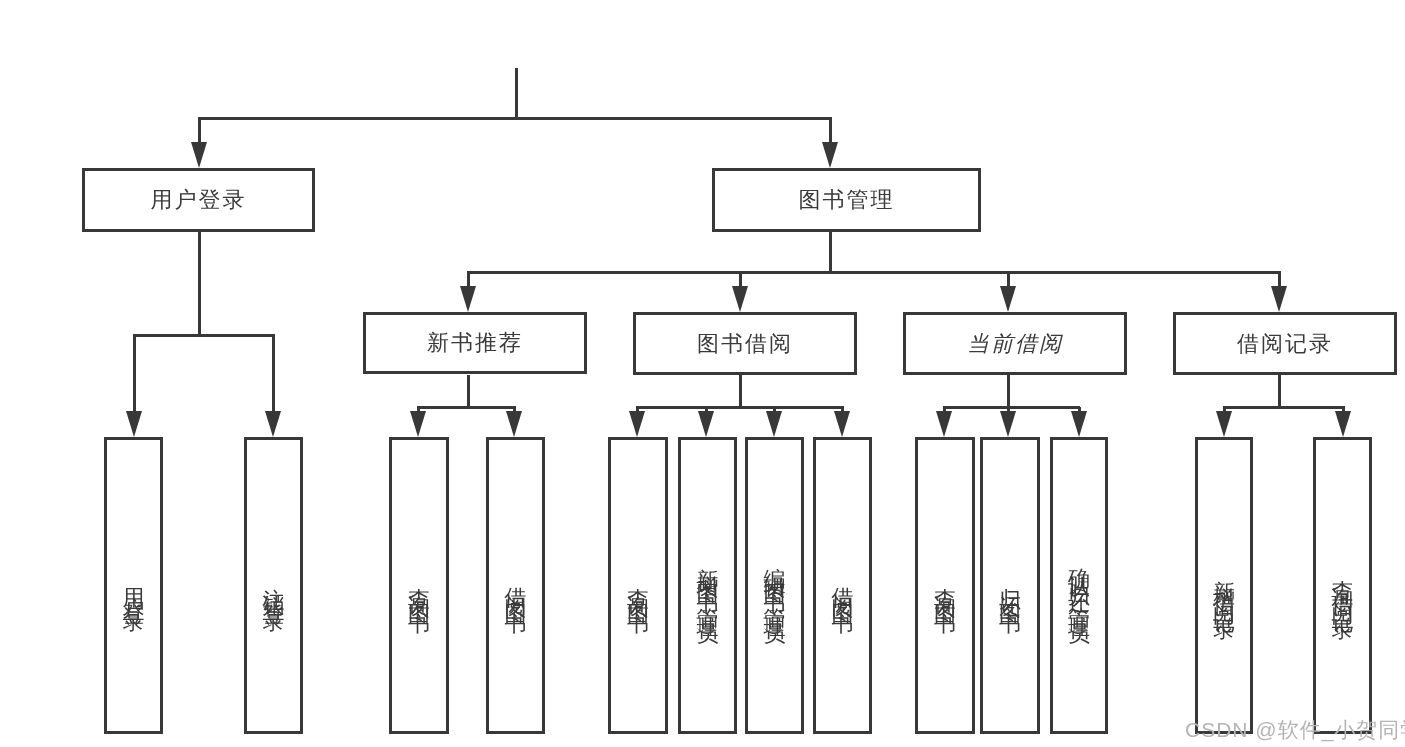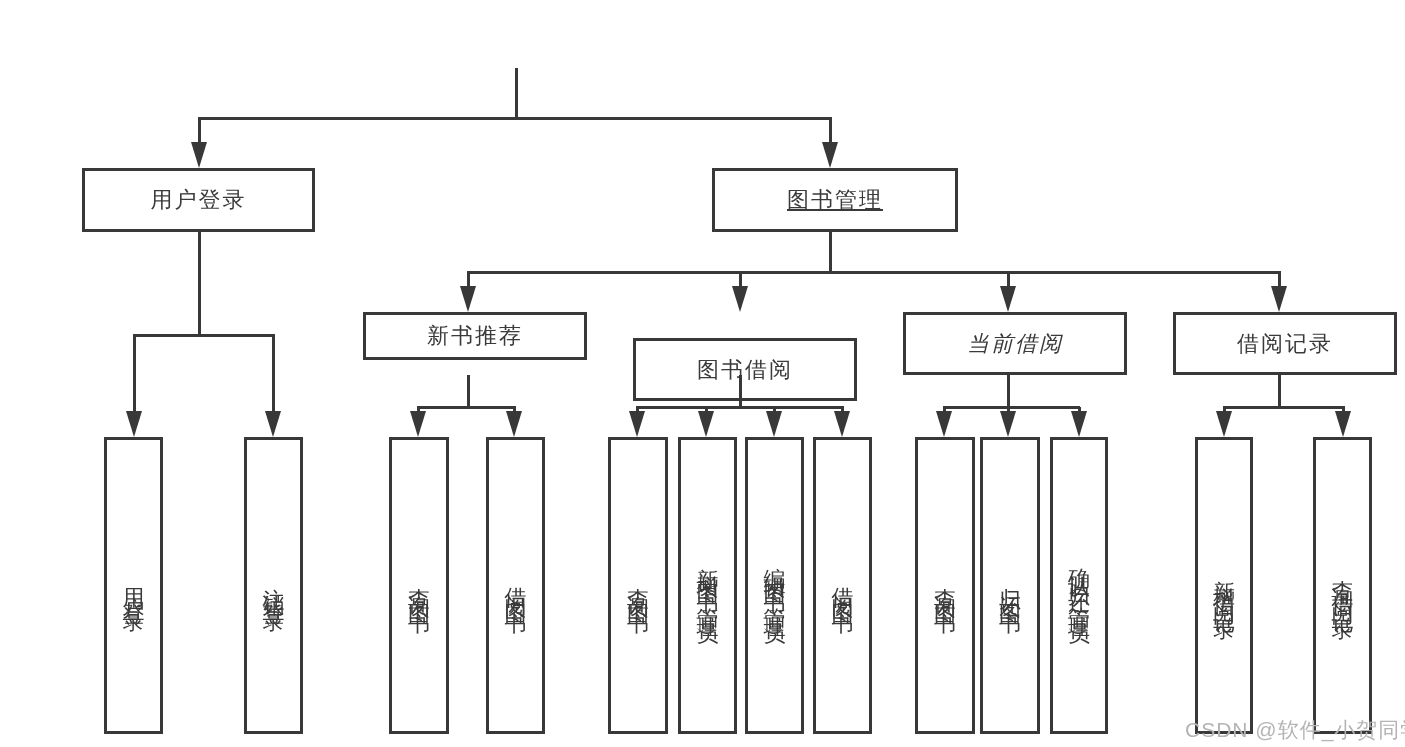--- a/index.html
+++ b/index.html
@@ -61,21 +61,21 @@
   <div class="v" style="left:515px; top:68px; height:52px;"></div>
   <div class="h" style="left:198px; top:117px; width:634px;"></div>
   <div class="v" style="left:198px; top:118px; height:26px;"></div>
   <div class="a" style="left:191px; top:142px;"></div>
   <div class="v" style="left:829px; top:118px; height:26px;"></div>
   <div class="a" style="left:822px; top:142px;"></div>
 
   <div class="box" style="left:82px; top:168px; width:233px; height:64px;">
     <span>用户登录</span>
   </div>
-  <div class="box" style="left:712px; top:168px; width:246px; height:64px;text-decoration:underline;">
+  <div class="box" style="left:712px; top:168px; width:269px; height:64px;">
     <span>图书管理</span>
   </div>
 
   <div class="v" style="left:198px; top:232px; height:105px;"></div>
   <div class="h" style="left:133px; top:334px; width:142px;"></div>
   <div class="v" style="left:133px; top:335px; height:78px;"></div>
   <div class="a" style="left:126px; top:411px;"></div>
   <div class="v" style="left:272px; top:335px; height:78px;"></div>
   <div class="a" style="left:265px; top:411px;"></div>
 
@@ -83,24 +83,24 @@
   <div class="h" style="left:467px; top:271px; width:814px;"></div>
   <div class="v" style="left:467px; top:272px; height:16px;"></div>
   <div class="a" style="left:460px; top:286px;"></div>
   <div class="v" style="left:739px; top:272px; height:16px;"></div>
   <div class="a" style="left:732px; top:286px;"></div>
   <div class="v" style="left:1007px; top:272px; height:16px;"></div>
   <div class="a" style="left:1000px; top:286px;"></div>
   <div class="v" style="left:1278px; top:272px; height:16px;"></div>
   <div class="a" style="left:1271px; top:286px;"></div>
 
-  <div class="box" style="left:363px; top:312px; width:224px; height:48px;">
+  <div class="box" style="left:363px; top:312px; width:224px; height:62px;">
     <span>新书推荐</span>
   </div>
-  <div class="box" style="left:633px; top:312px; width:224px; height:63px;margin-top:26px;">
+  <div class="box" style="left:633px; top:312px; width:224px; height:63px;">
     <span>图书借阅</span>
   </div>
   <div class="box" style="left:903px; top:312px; width:224px; height:63px;font-style:italic;">
     <span>当前借阅</span>
   </div>
   <div class="box" style="left:1173px; top:312px; width:224px; height:63px;">
     <span>借阅记录</span>
   </div>
 
   <div class="v" style="left:467px; top:375px; height:34px;"></div>

